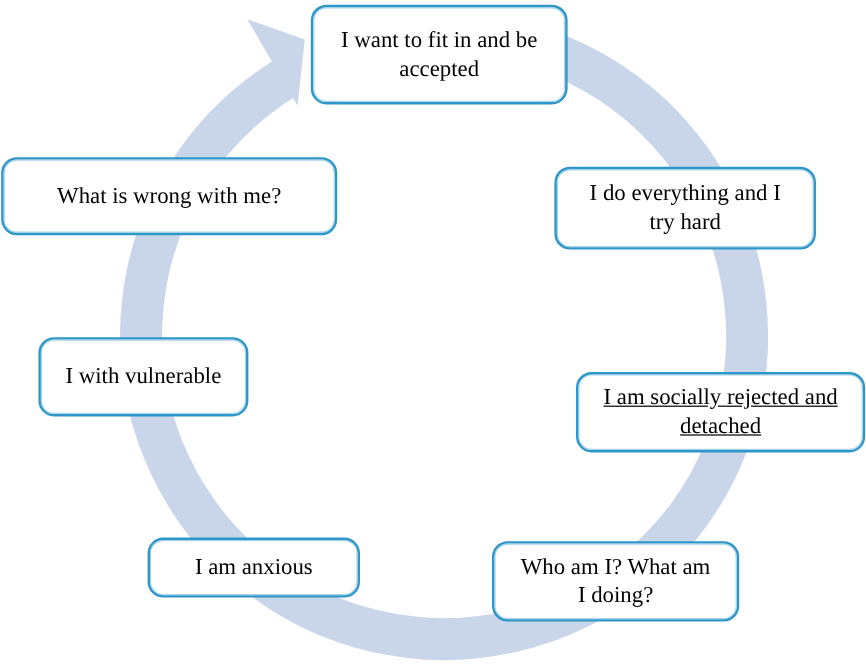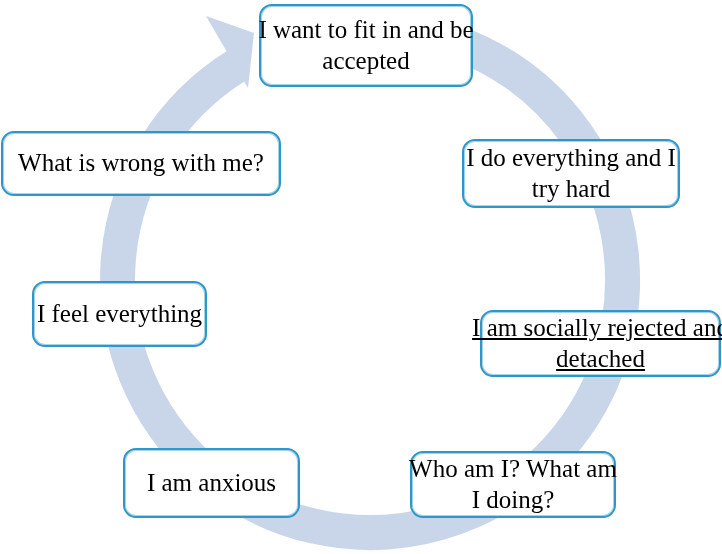--- a/index.html
+++ b/index.html
@@ -27,33 +27,33 @@
     box-sizing: border-box;
     background: #ffffff;
     border: 2.5px solid #2e96c8;
     border-radius: 13px;
     box-shadow: inset 0 0 0 1px #a5d4e8;
     display: flex;
     align-items: center;
     justify-content: center;
     text-align: center;
     color: #000000;
-    font-size: 25px;
+    font-size: 19px;
     line-height: 1.22;
   }
   .node .label {
     white-space: pre;
     display: block;
   }
   
   .n0 { left: 259px; top: 4px;   width: 214px; height: 83px; }
   .n1 { left: 462px; top: 139px; width: 218px; height: 69px; }
   .n2 { left: 480px; top: 310px; width: 241px; height: 67px; text-decoration: underline; }
   .n3 { left: 410px; top: 451px; width: 206px; height: 67px; }
-  .n4 { left: 123px; top: 448px; width: 177px; height: 70px; }
+  .n4 { left: 123px; top: 448px; width: 177px; height: 50px; }
   .n5 { left: 32px;  top: 281px; width: 175px; height: 66px; }
   .n6 { left: 1px;   top: 131px; width: 280px; height: 65px; }
 </style>
 </head>
 <body>
 
 <div class="stage">
 
   <svg class="arrow-svg" viewBox="0 0 722 554" aria-hidden="true">
 
@@ -79,20 +79,20 @@
   <div class="node n3">
     <span class="label">Who am I? What am
 I doing?</span>
   </div>
 
   <div class="node n4">
     <span class="label">I am anxious</span>
   </div>
 
   <div class="node n5">
-    <span class="label">I feel everything</span>
+    <span class="label">I with vulnerable</span>
   </div>
 
   <div class="node n6">
     <span class="label">What is wrong with me?</span>
   </div>
 
 </div>
 
 </body></html>

